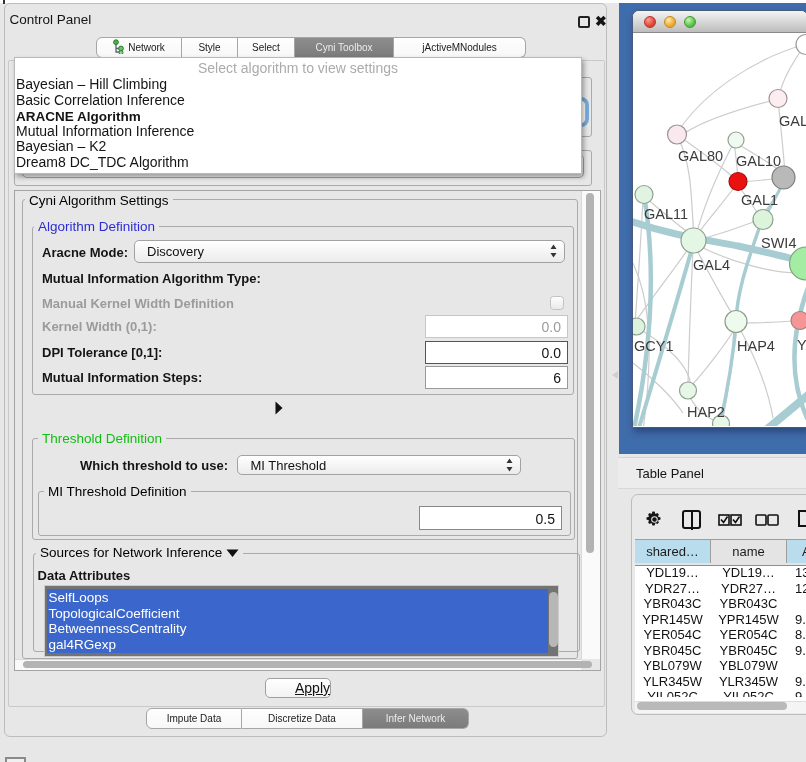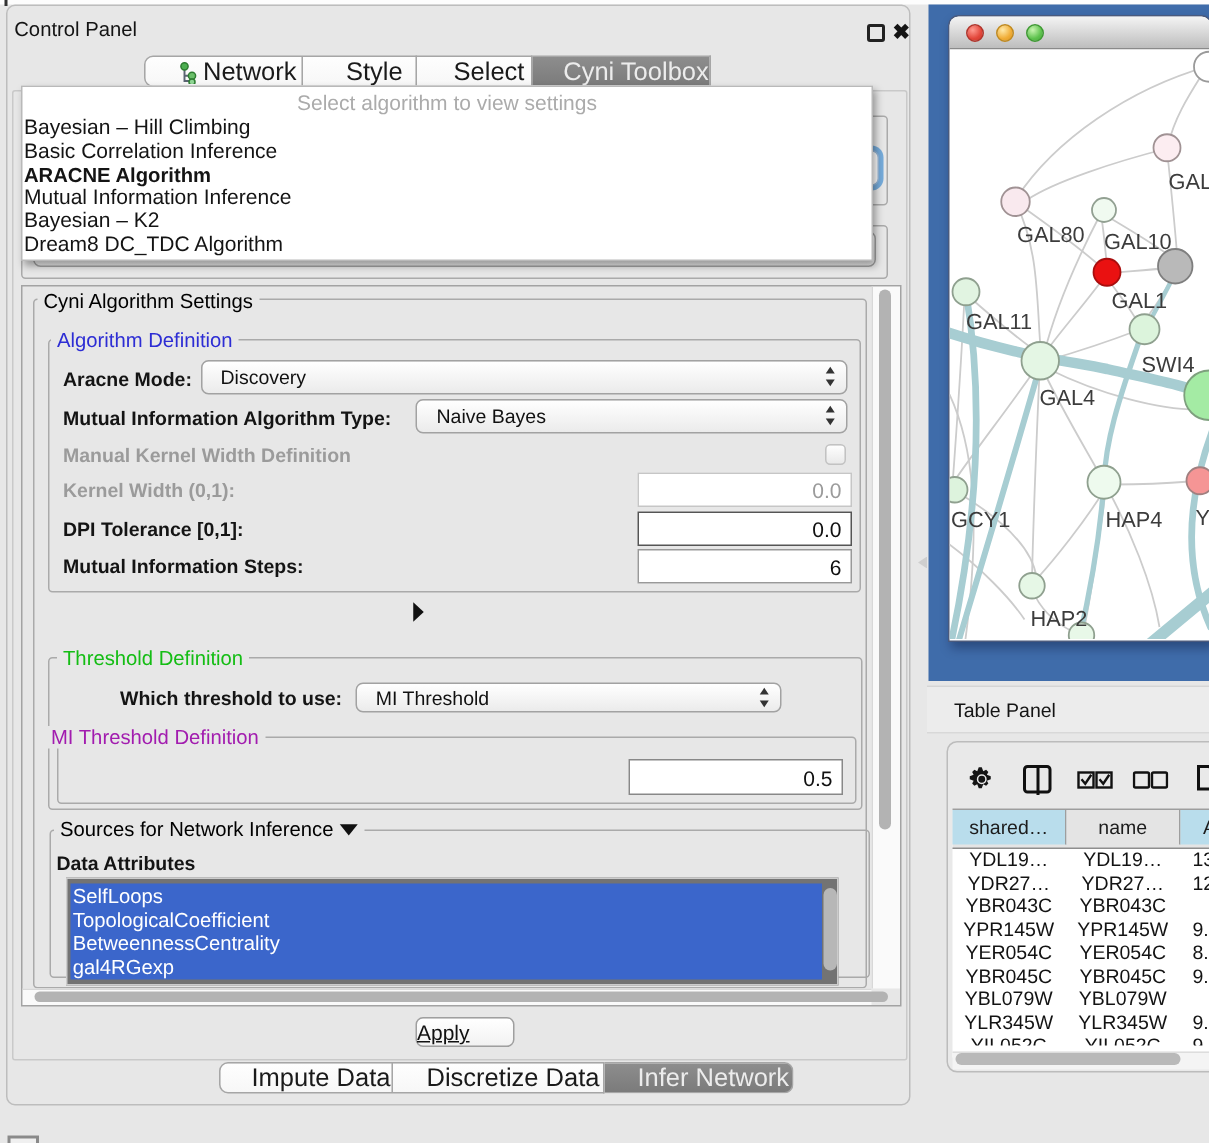--- a/index.html
+++ b/index.html
@@ -10,21 +10,21 @@
   .b{font-weight:bold;}
   .grp{position:absolute;border:1px solid #aaa;border-radius:3px;}
   .gl{position:absolute;background:#e7e7e7;padding:0 4px;font-size:13.5px;white-space:nowrap;line-height:15px;}
   .combo{position:absolute;border:1px solid #a2a2a2;border-radius:5px;
          background:linear-gradient(#ffffff,#ebebeb);font-size:13px;color:#111;}
   .combo .tx{position:absolute;left:10px;top:4px;white-space:nowrap;}
   .combo .ar{position:absolute;right:6px;top:3px;width:9px;height:16px;}
   .tf{position:absolute;background:#fff;font-size:14px;color:#111;text-align:right;}
   .tf span{position:absolute;right:6px;top:3px;}
   .seg{display:inline-block;vertical-align:top;height:19px;border:1px solid #a6a6a6;border-left:none;
-       background:linear-gradient(#fefefe,#f7f7f7);font-size:17px;color:#1a1a1a;text-align:center;line-height:19px;padding-left:20px;}
+       background:linear-gradient(#fefefe,#f7f7f7);font-size:10px;color:#1a1a1a;text-align:center;line-height:19px;}
   .seg.first{border-left:1px solid #a6a6a6;border-radius:6px 0 0 6px;}
   .seg.last{border-radius:0 6px 6px 0;}
   .seg.sel{background:linear-gradient(#8d8d8d,#7b7b7b);color:#ececec;}
   .tl{position:absolute;width:10px;height:10px;border-radius:50%;border:1px solid;}
 </style>
 </head>
 <body>
 
 <div class="abs" style="left:0;top:0;width:806px;height:3px;background:#fdfdfd;"></div>
 <div class="abs" style="left:3px;top:0;width:2px;height:4px;background:#333;"></div>
@@ -66,27 +66,20 @@
 
     <div class="lbl b" style="left:27px;top:54px;">Aracne Mode:</div>
     <div class="combo" style="left:119px;top:49.5px;width:428.5px;height:21px;">
       <div class="tx" style="left:12px;top:3px;">Discovery</div>
       <svg class="ar" style="top:2px;" width="9" height="16" viewBox="0 0 9 16">
           <path d="M4.5 1.5 L7.5 6 H1.5 Z" fill="#333"></path>
           <path d="M4.5 14.5 L7.5 10 H1.5 Z" fill="#333"></path>
         </svg>
     </div>
     <div class="lbl b" style="left:27px;top:80px;">Mutual Information Algorithm Type:</div>
-    <div class="combo" style="left:262px;top:75.5px;width:285.5px;height:21px;">
-      <div class="tx" style="left:13px;top:3px;">Naive Bayes</div>
-      <svg class="ar" style="top:2px;" width="9" height="16" viewBox="0 0 9 16">
-          <path d="M4.5 1.5 L7.5 6 H1.5 Z" fill="#333"></path>
-          <path d="M4.5 14.5 L7.5 10 H1.5 Z" fill="#333"></path>
-        </svg>
-    </div>
     <div class="lbl b" style="left:27px;top:105.5px;color:#9b9b9b;">Manual Kernel Width Definition</div>
     <div class="abs" style="left:535px;top:105.5px;width:11.5px;height:11.5px;border:1px solid #c2c2c2;border-radius:3.5px;background:linear-gradient(#fefefe,#e9e9e9);"></div>
     <div class="lbl b" style="left:27px;top:128px;color:#9b9b9b;">Kernel Width (0,1):</div>
     <div class="tf" style="left:409.5px;top:124.9px;width:141.5px;height:20.5px;border:1px solid #c6c6c6;">
         <span style="color:#9b9b9b;">0.0</span>
       </div>
     <div class="lbl b" style="left:27px;top:154px;">DPI Tolerance [0,1]:</div>
     <div class="tf" style="left:409.5px;top:150.5px;width:141.5px;height:20.5px;border:1px solid #555;">
         <span>0.0</span>
       </div>
@@ -105,21 +98,21 @@
     <div class="lbl b" style="left:65px;top:267px;">Which threshold to use:</div>
     <div class="combo" style="left:221.5px;top:264.5px;width:282.5px;height:18px;">
       <div class="tx" style="left:13px;top:2px;">MI Threshold</div>
       <svg class="ar" style="top:1px;" width="9" height="16" viewBox="0 0 9 16">
           <path d="M4.5 1.5 L7.5 6 H1.5 Z" fill="#333"></path>
           <path d="M4.5 14.5 L7.5 10 H1.5 Z" fill="#333"></path>
         </svg>
     </div>
 
     <div class="grp" style="left:23px;top:300.5px;width:531px;height:43px;"></div>
-    <div class="gl" style="left:15px;top:293px;color:#a21caf;">MI Threshold Definition</div>
+    <div class="gl" style="left:29px;top:293px;color:#000000;">MI Threshold Definition</div>
     <div class="tf" style="left:404px;top:315.5px;width:141px;height:21.5px;border:1px solid #888;">
         <span style="top:4px;">0.5</span>
       </div>
 
     <div class="grp" style="left:18px;top:362.5px;width:545px;height:97px;"></div>
     <div class="gl" style="left:21px;top:354.5px;font-size:13.5px;">Sources for Network Inference&nbsp;<svg width="13" height="10" viewBox="0 0 13 10" style="vertical-align:-1px;">
           <path d="M0.5 1.5 L12.5 1.5 L6.5 9 Z" fill="#111"></path>
         </svg></div>
     <div class="lbl b" style="left:22.6px;top:377px;">Data Attributes</div>
 
@@ -132,21 +125,21 @@
       <div class="abs" style="left:504px;top:6.5px;width:9px;height:55px;border-radius:5px;background:#b7b7b7;"></div>
     </div>
 
     <div class="abs" style="left:0px;top:468px;width:566px;height:11px;background:#fafafa;border-top:1px solid #d8d8d8;"></div>
     <div class="abs" style="left:8px;top:470px;width:569px;height:7.5px;border-radius:4px;background:#b3b3b3;"></div>
 
     <div class="abs" style="left:566px;top:0;width:19.5px;height:468px;background:#fafafa;border-left:1px solid #d8d8d8;"></div>
     <div class="abs" style="left:571px;top:2.5px;width:8px;height:360px;border-radius:5px;background:#b3b3b3;"></div>
   </div>
 
-  <div class="abs" style="left:272px;top:674px;width:64px;height:18px;border:1px solid #9f9f9f;border-radius:5px;background:linear-gradient(#ffffff,#f2f2f2);font-size:14px;text-align:left;line-height:18px;color:#111;text-decoration:underline;">Apply</div>
+  <div class="abs" style="left:260px;top:674px;width:64px;height:18px;border:1px solid #9f9f9f;border-radius:5px;background:linear-gradient(#ffffff,#f2f2f2);font-size:14px;text-align:right;line-height:18px;color:#111;text-decoration:underline;">Apply</div>
 
   <div class="abs" id="bottabs" style="left:141px;top:704px;height:22px;font-size:0;">
     <div class="seg first" style="width:94px;">Impute Data</div>
     <div class="seg" style="width:120px;">Discretize Data</div>
     <div class="seg sel last" style="width:105px;">Infer Network</div>
   </div>
 </div>
 
 <div class="abs" style="left:612px;top:371px;width:6px;height:8px;background:#cfcfcf;clip-path:polygon(100% 0,0 50%,100% 100%);"></div>
 

